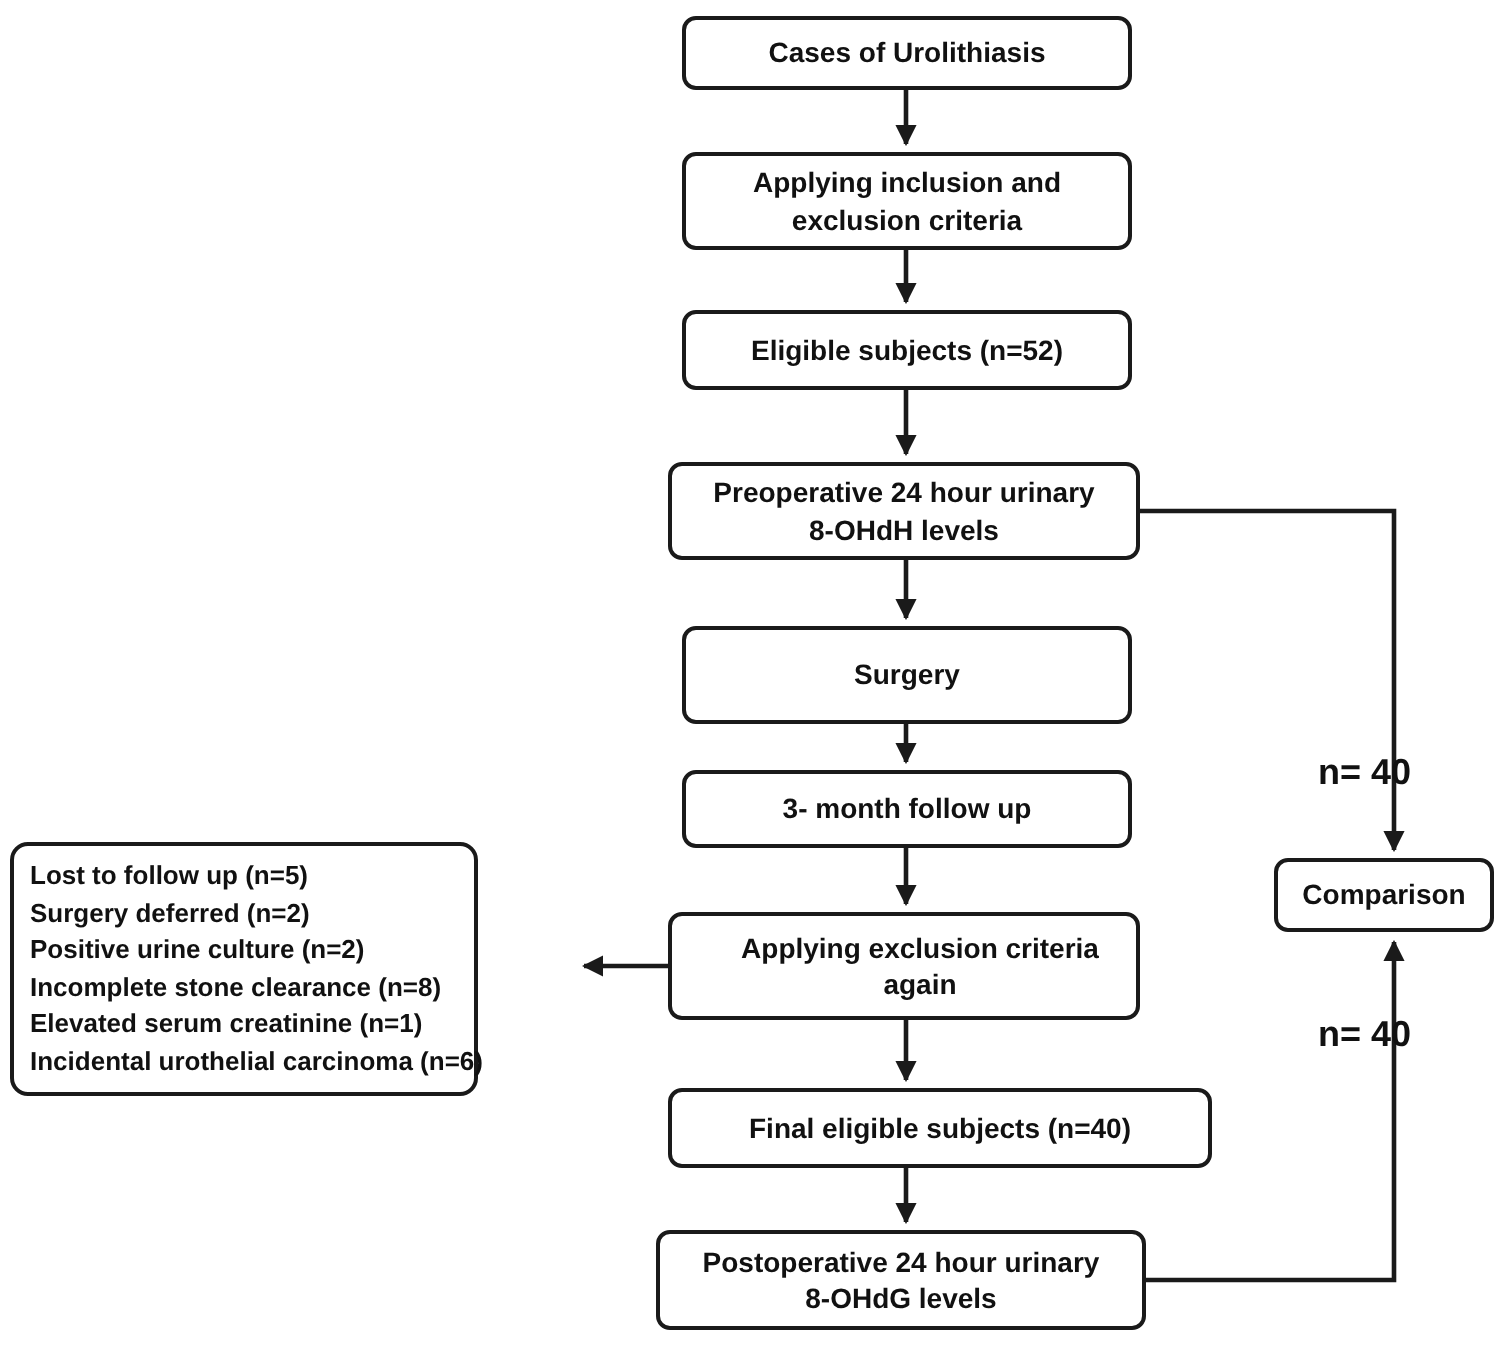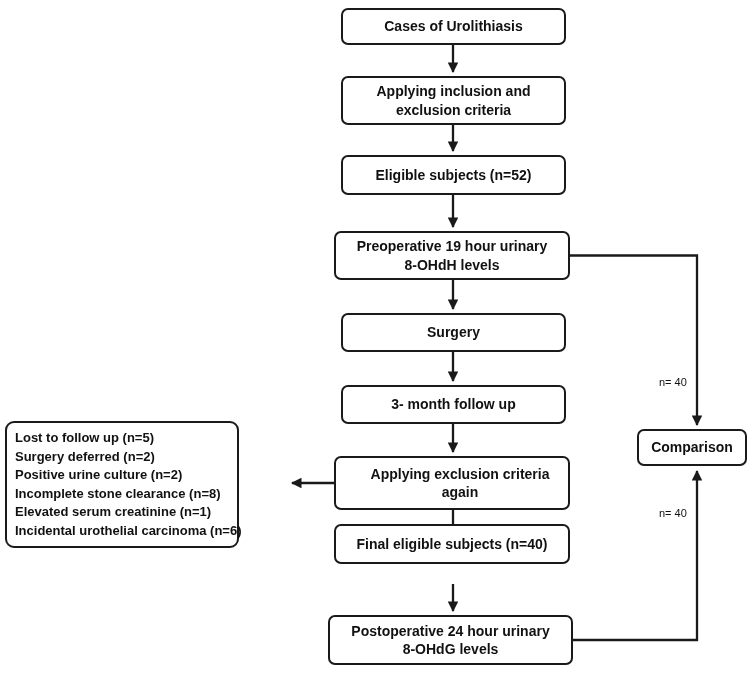--- a/index.html
+++ b/index.html
@@ -23,24 +23,24 @@
     font-size:14px; font-weight:700;
     line-height:1.3;
     padding:3px 8px;
     white-space:pre-line;
   }
   
   .n-cases      { left:341px; top:8px;   width:225px; height:37px; }
   .n-inclusion  { left:341px; top:76px;  width:225px; height:49px; }
   .n-eligible   { left:341px; top:155px; width:225px; height:40px; }
   .n-preop      { left:334px; top:231px; width:236px; height:49px; }
-  .n-surgery    { left:341px; top:313px; width:225px; height:39px; }
+  .n-surgery    { left:341px; top:313px; width:225px; height:49px; }
   .n-followup   { left:341px; top:385px; width:225px; height:39px; }
   .n-exclagain  { left:334px; top:456px; width:236px; height:54px;padding-left:24px; }
-  .n-final      { left:334px; top:524px; width:236px; height:40px; }
+  .n-final      { left:334px; top:544px; width:272px; height:40px; }
   .n-postop     { left:328px; top:615px; width:245px; height:50px; }
   .n-comparison { left:637px; top:429px; width:110px; height:37px; }
 
   .exclusion-box {
     position:absolute;
     left:5px; top:421px; width:234px; height:127px;
     box-sizing:border-box;
     background:#ffffff;
     border:2.5px solid #1a1a1a;
     border-radius:9px;
@@ -48,21 +48,21 @@
     display:flex; flex-direction:column; justify-content:center;
   }
   .exclusion-box .excl-line {
     font-size:13px; font-weight:700;
     line-height:18.5px;
     white-space:nowrap;
     text-align:left;
   }
   .edge-label {
     position:absolute;
-    font-size:11px; font-weight:400;
+    font-size:18px; font-weight:700;
     color:#111111;
   }
   .lbl-n40-top    { left:659px; top:376px; }
   .lbl-n40-bottom { left:659px; top:507px; }
 </style>
 </head>
 <body>
 
 <div id="stage">
 
@@ -94,21 +94,21 @@
 
   <div class="node n-cases">
     <span>Cases of Urolithiasis</span>
   </div>
 
   <div class="node n-eligible">
     <span>Eligible subjects (n=52)</span>
   </div>
 
   <div class="node n-preop">
-    <span>Preoperative 19 hour urinary
+    <span>Preoperative 24 hour urinary
 8-OHdH levels</span>
   </div>
 
   <div class="node n-surgery">
     <span>Surgery</span>
   </div>
 
   <div class="node n-followup">
     <span>3- month follow up</span>
   </div>

